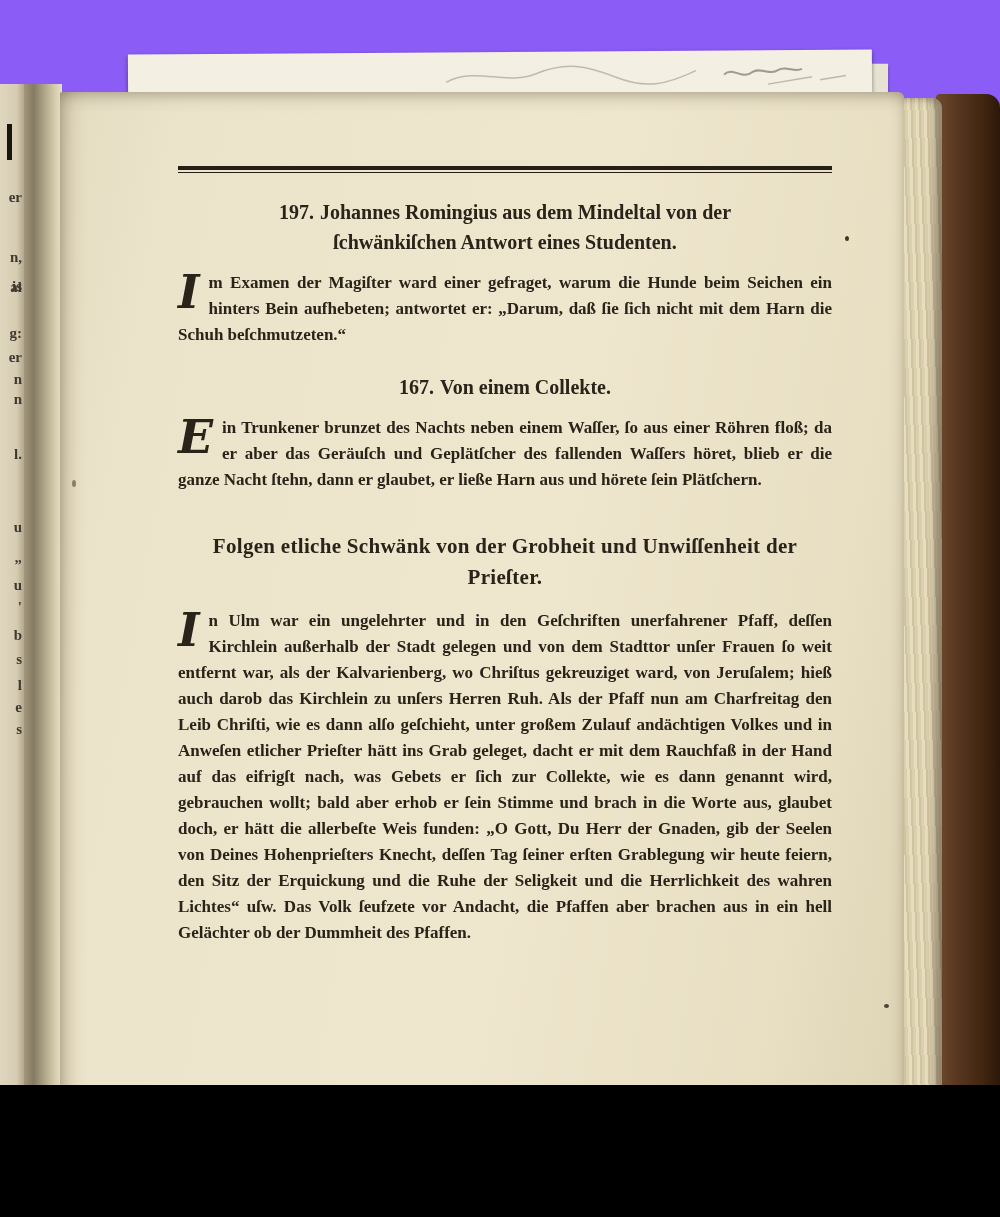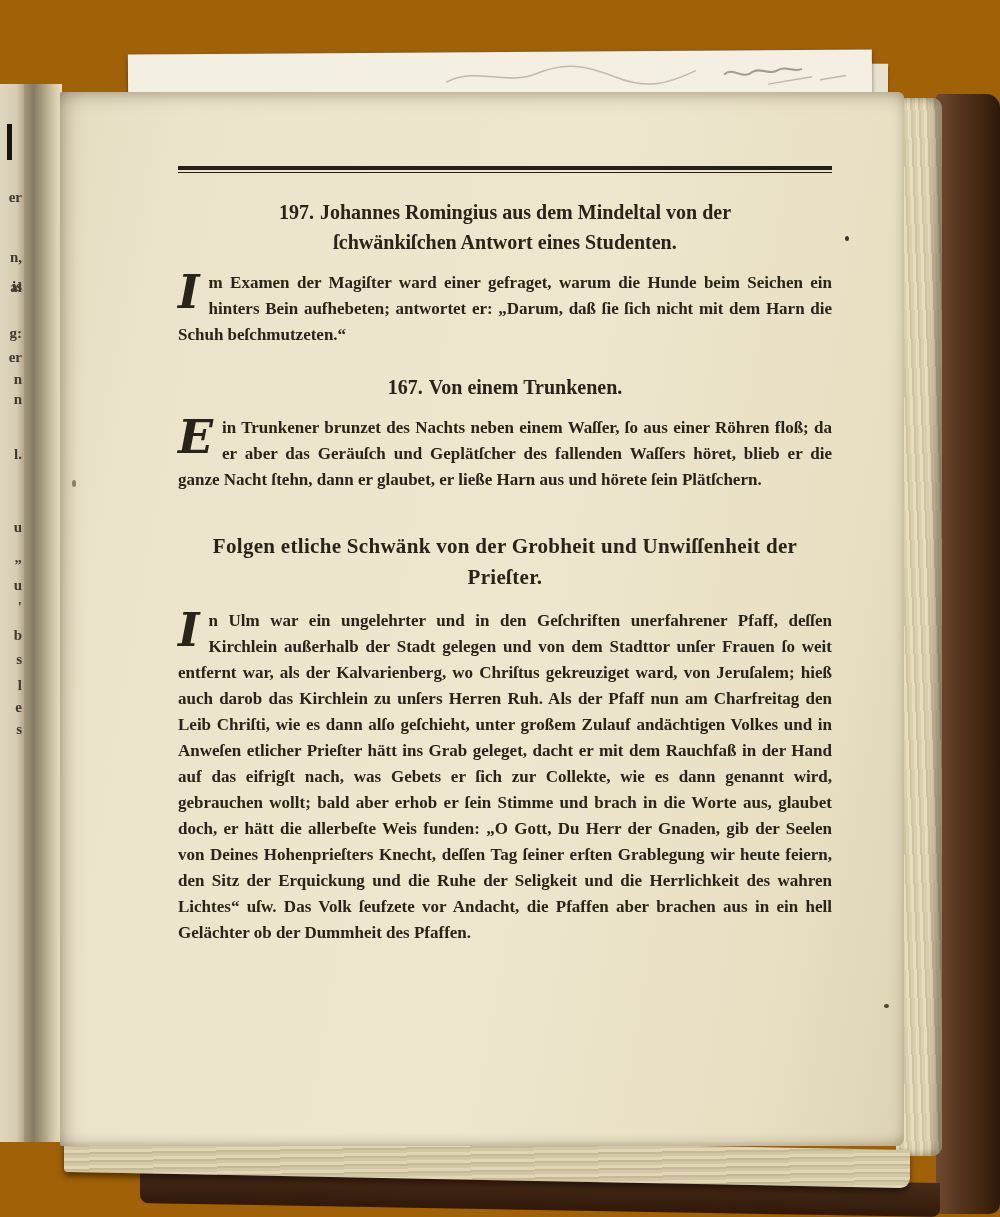--- a/index.html
+++ b/index.html
@@ -1,21 +1,21 @@
 <!DOCTYPE html>
 <html><head>
 <meta charset="utf-8">
 <style>
   html, body { margin: 0; padding: 0; background: #000; }
 
   .scene {
     position: relative;
     width: 1000px;
-    height: 1217px;
-    background: #a16207;
+    height: 1085px;
+    background: #8b5cf6;
     overflow: hidden;
     font-family: "Liberation Serif", serif;
   }
 
   
   .facing-strip {
     position: absolute; left: 0; top: 84px; width: 24px; height: 1058px;
     background: linear-gradient(90deg, #e0d7bf 0%, #d6ccb2 70%, #b3a88c 100%);
     z-index: 2;
   }
@@ -188,21 +188,21 @@
 
   <div class="page">
     <div class="content">
 
       <div class="rule"></div>
 
       <h2 class="sec-head narrow"><span class="num">197.</span><span>Johannes Romingius aus dem Mindeltal von der ſchwänkiſchen Antwort eines Studenten.</span></h2>
 
       <p><span class="dropcap">I</span><span>m Examen der Magiſter ward einer gefraget, warum die Hunde beim Seichen ein hinters Bein aufhebeten; antwortet er: „Darum, daß ſie ſich nicht mit dem Harn die Schuh beſchmutzeten.“</span></p>
 
-      <h2 class="sec-head"><span class="num">167.</span><span>Von einem Trunkenen.</span></h2>
+      <h2 class="sec-head"><span class="num">167.</span><span>Von einem Collekte.</span></h2>
 
       <p><span class="dropcap">E</span><span>in Trunkener brunzet des Nachts neben einem Waſſer, ſo aus einer Röhren floß; da er aber das Geräuſch und Geplätſcher des fallenden Waſſers höret, blieb er die ganze Nacht ſtehn, dann er glaubet, er ließe Harn aus und hörete ſein Plätſchern.</span></p>
 
       <h2 class="part-head">Folgen etliche Schwänk von der Grobheit und Unwiſſenheit der Prieſter.</h2>
 
 
       <p class="after-part"><span class="dropcap">I</span><span>n Ulm war ein ungelehrter und in den Geſchriften unerfahrener Pfaff, deſſen Kirchlein außerhalb der Stadt gelegen und von dem Stadttor unſer Frauen ſo weit entfernt war, als der Kalvarienberg, wo Chriſtus gekreuziget ward, von Jeruſalem; hieß auch darob das Kirchlein zu unſers Herren Ruh. Als der Pfaff nun am Charfreitag den Leib Chriſti, wie es dann alſo geſchieht, unter großem Zulauf andächtigen Volkes und in Anweſen etlicher Prieſter hätt ins Grab geleget, dacht er mit dem Rauchfaß in der Hand auf das eifrigſt nach, was Gebets er ſich zur Collekte, wie es dann genannt wird, gebrauchen wollt; bald aber erhob er ſein Stimme und brach in die Worte aus, glaubet doch, er hätt die allerbeſte Weis funden: „O Gott, Du Herr der Gnaden, gib der Seelen von Deines Hohenprieſters Knecht, deſſen Tag ſeiner erſten Grablegung wir heute feiern, den Sitz der Erquickung und die Ruhe der Seligkeit und die Herrlichkeit des wahren Lichtes“ uſw. Das Volk ſeufzete vor Andacht, die Pfaffen aber brachen aus in ein hell Gelächter ob der Dummheit des Pfaffen.</span></p>
 
 
     </div>

